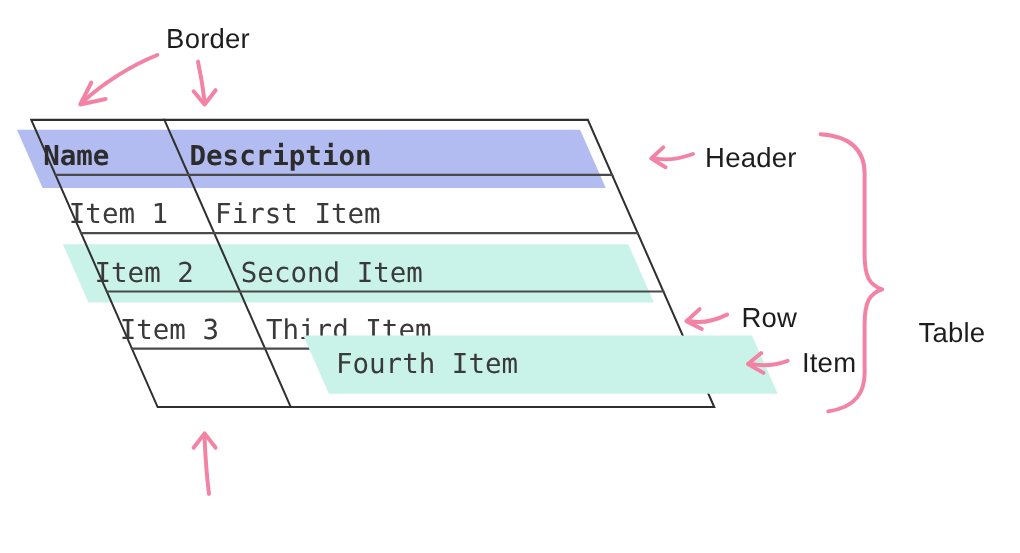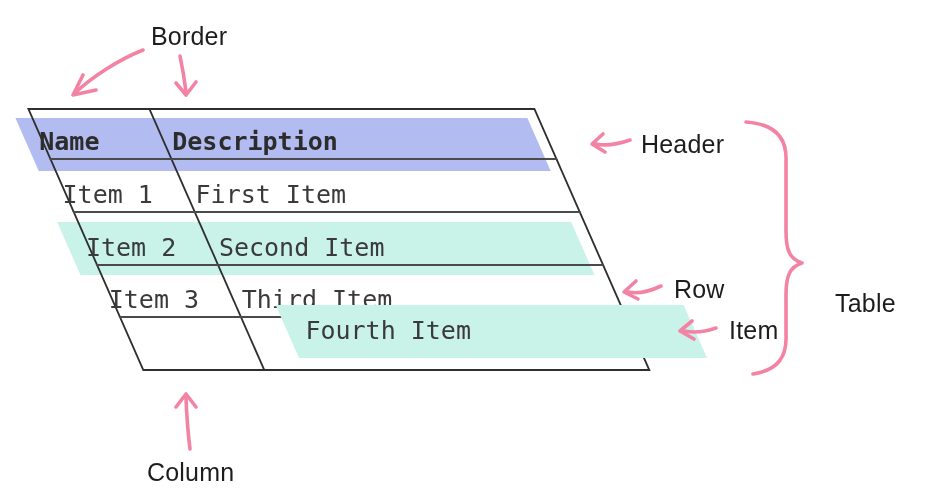--- a/index.html
+++ b/index.html
@@ -72,21 +72,20 @@
 </head>
 <body>
 
 <div class="stage">
 
   <div class="label label-border">Border</div>
   <div class="label label-header">Header</div>
   <div class="label label-row">Row</div>
   <div class="label label-cell">Item</div>
   <div class="label label-table">Table</div>
-  <div class="label label-column">Column</div>
 
   <svg class="anno" viewBox="0 0 927 503">
     <g fill="none" stroke="#f383a4" stroke-width="3.6" stroke-linecap="round" stroke-linejoin="round">
       <path d="M 143 50 C 118 60 92 77 75 93"></path>
       <path d="M 83 75 L 73 95 L 96 90"></path>
       <path d="M 180 56 Q 184 75 186 92"></path>
       <path d="M 176 83 L 186 95 L 196 82"></path>
       <path d="M 630 140 Q 610 147 596 144"></path>
       <path d="M 603 134 L 592 144 L 605 152"></path>
       <path d="M 661 286 Q 642 295 628 292"></path>

